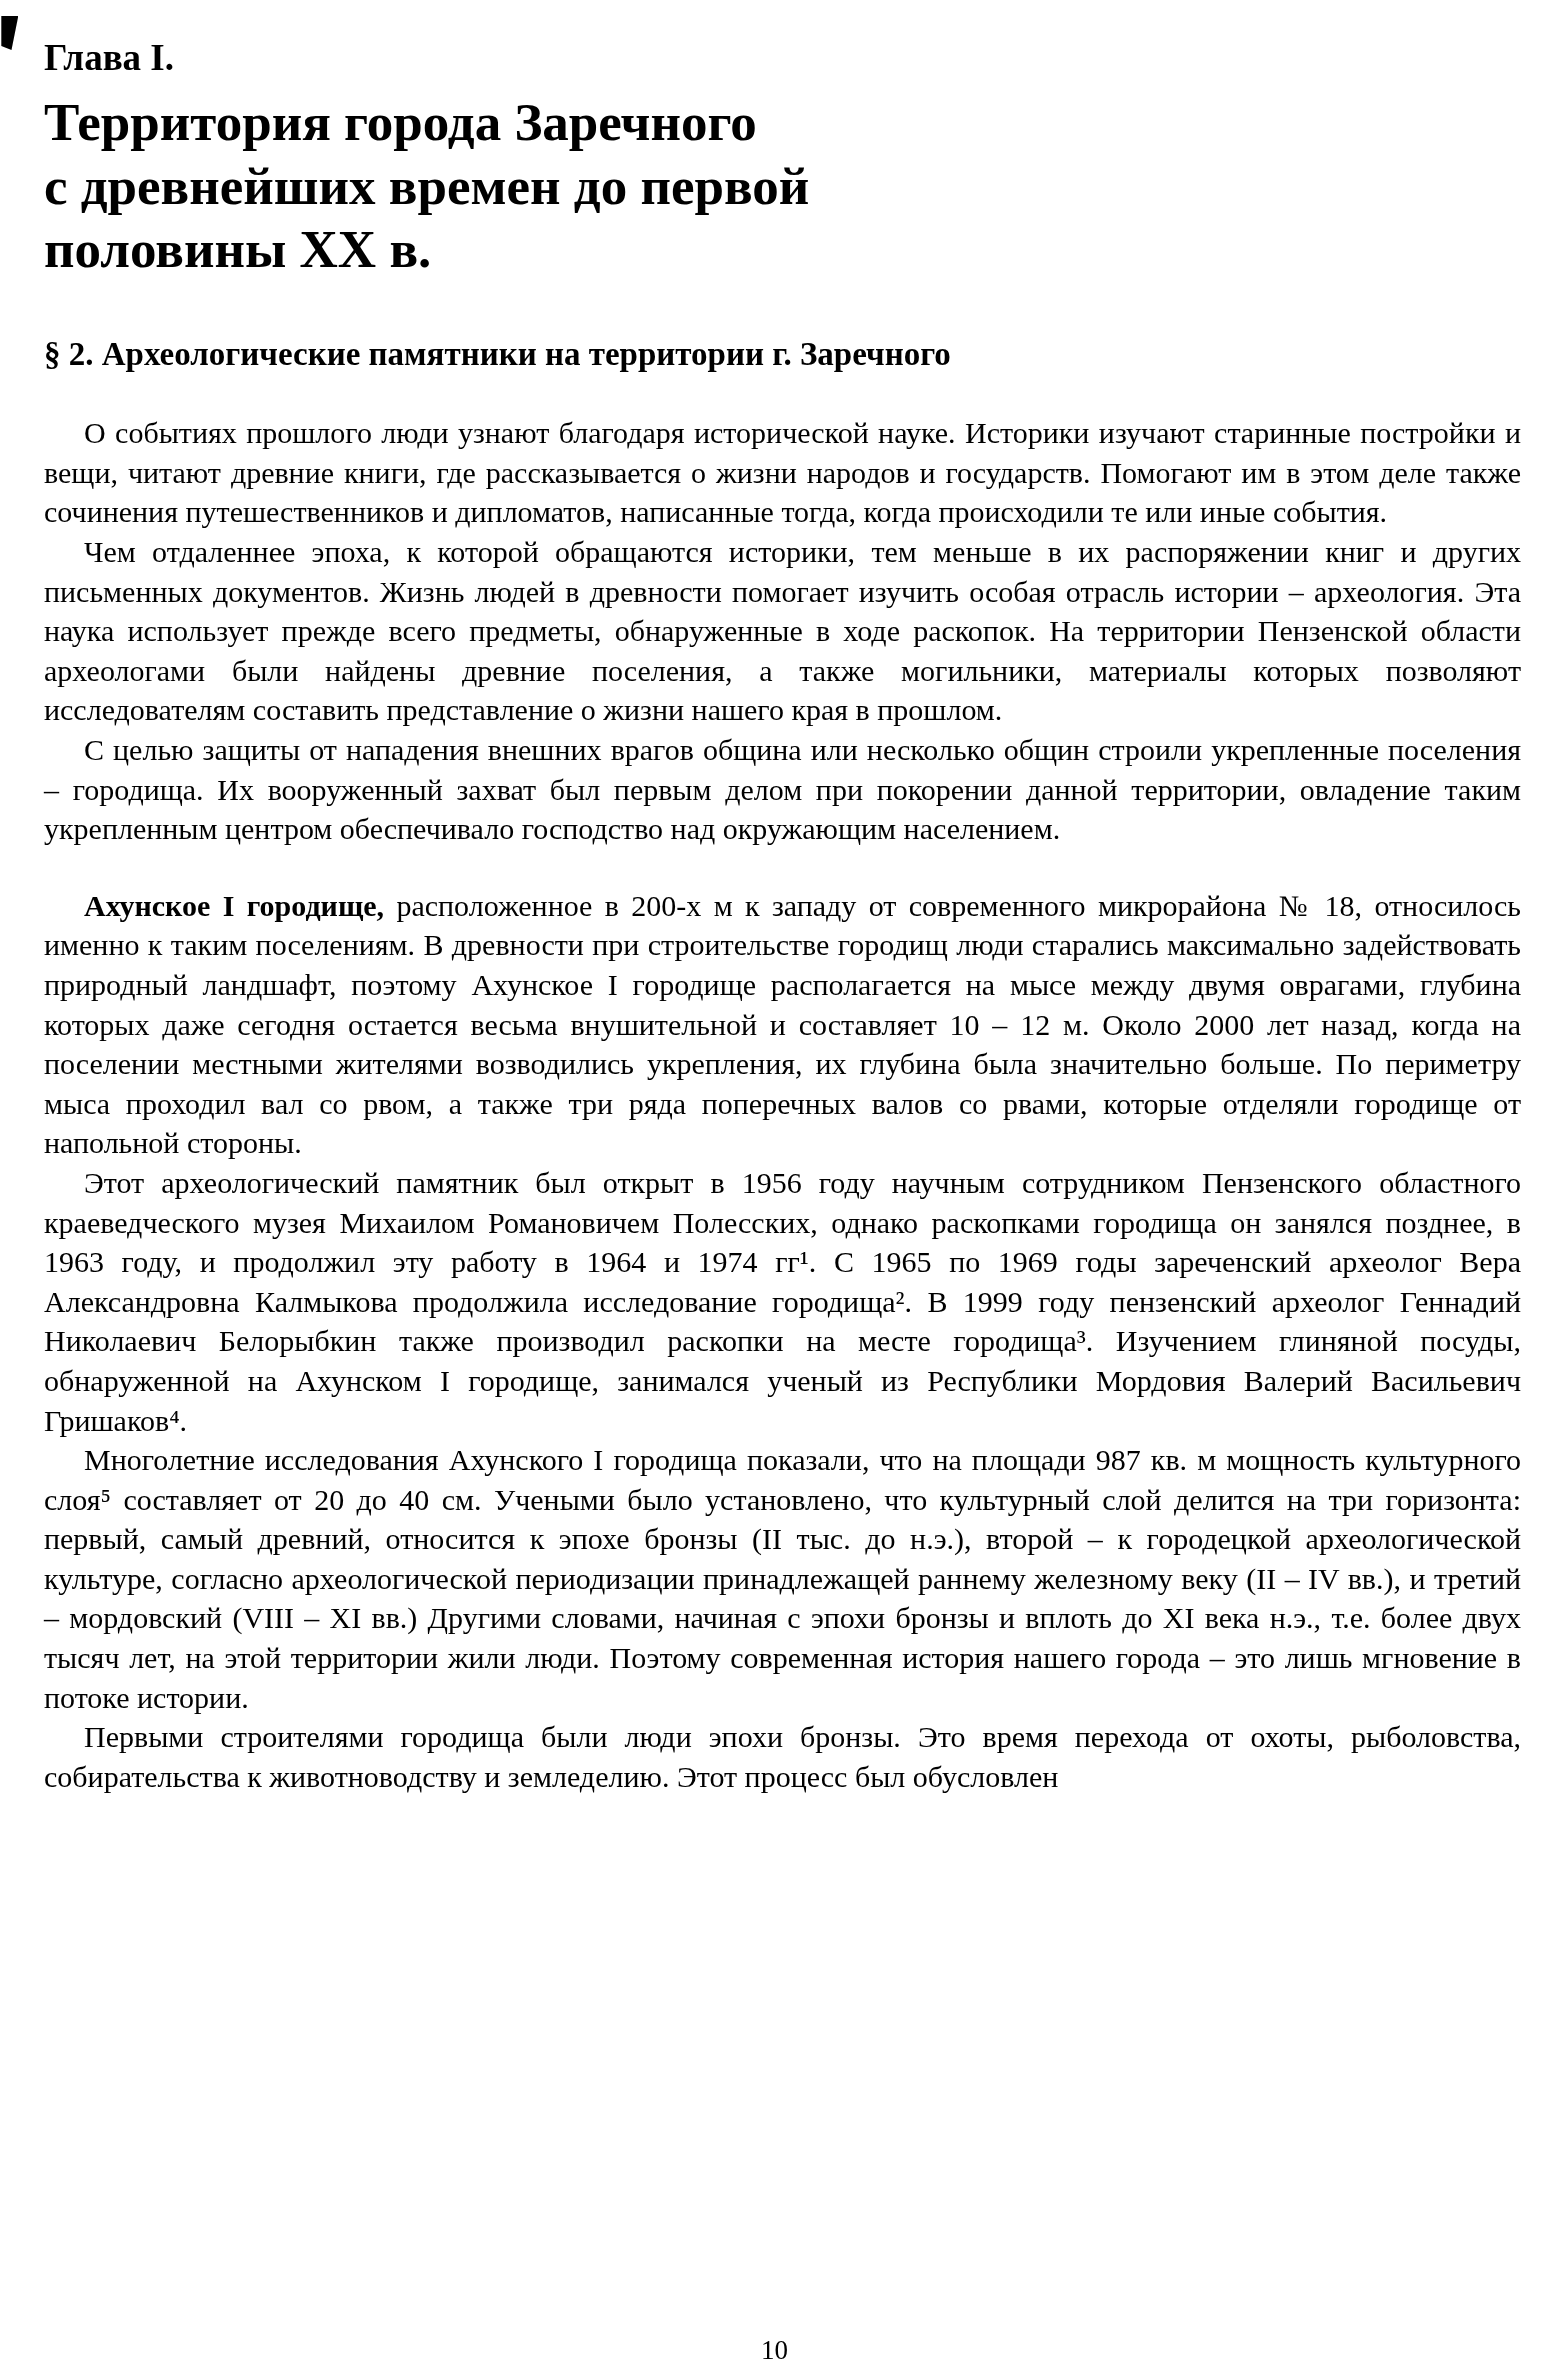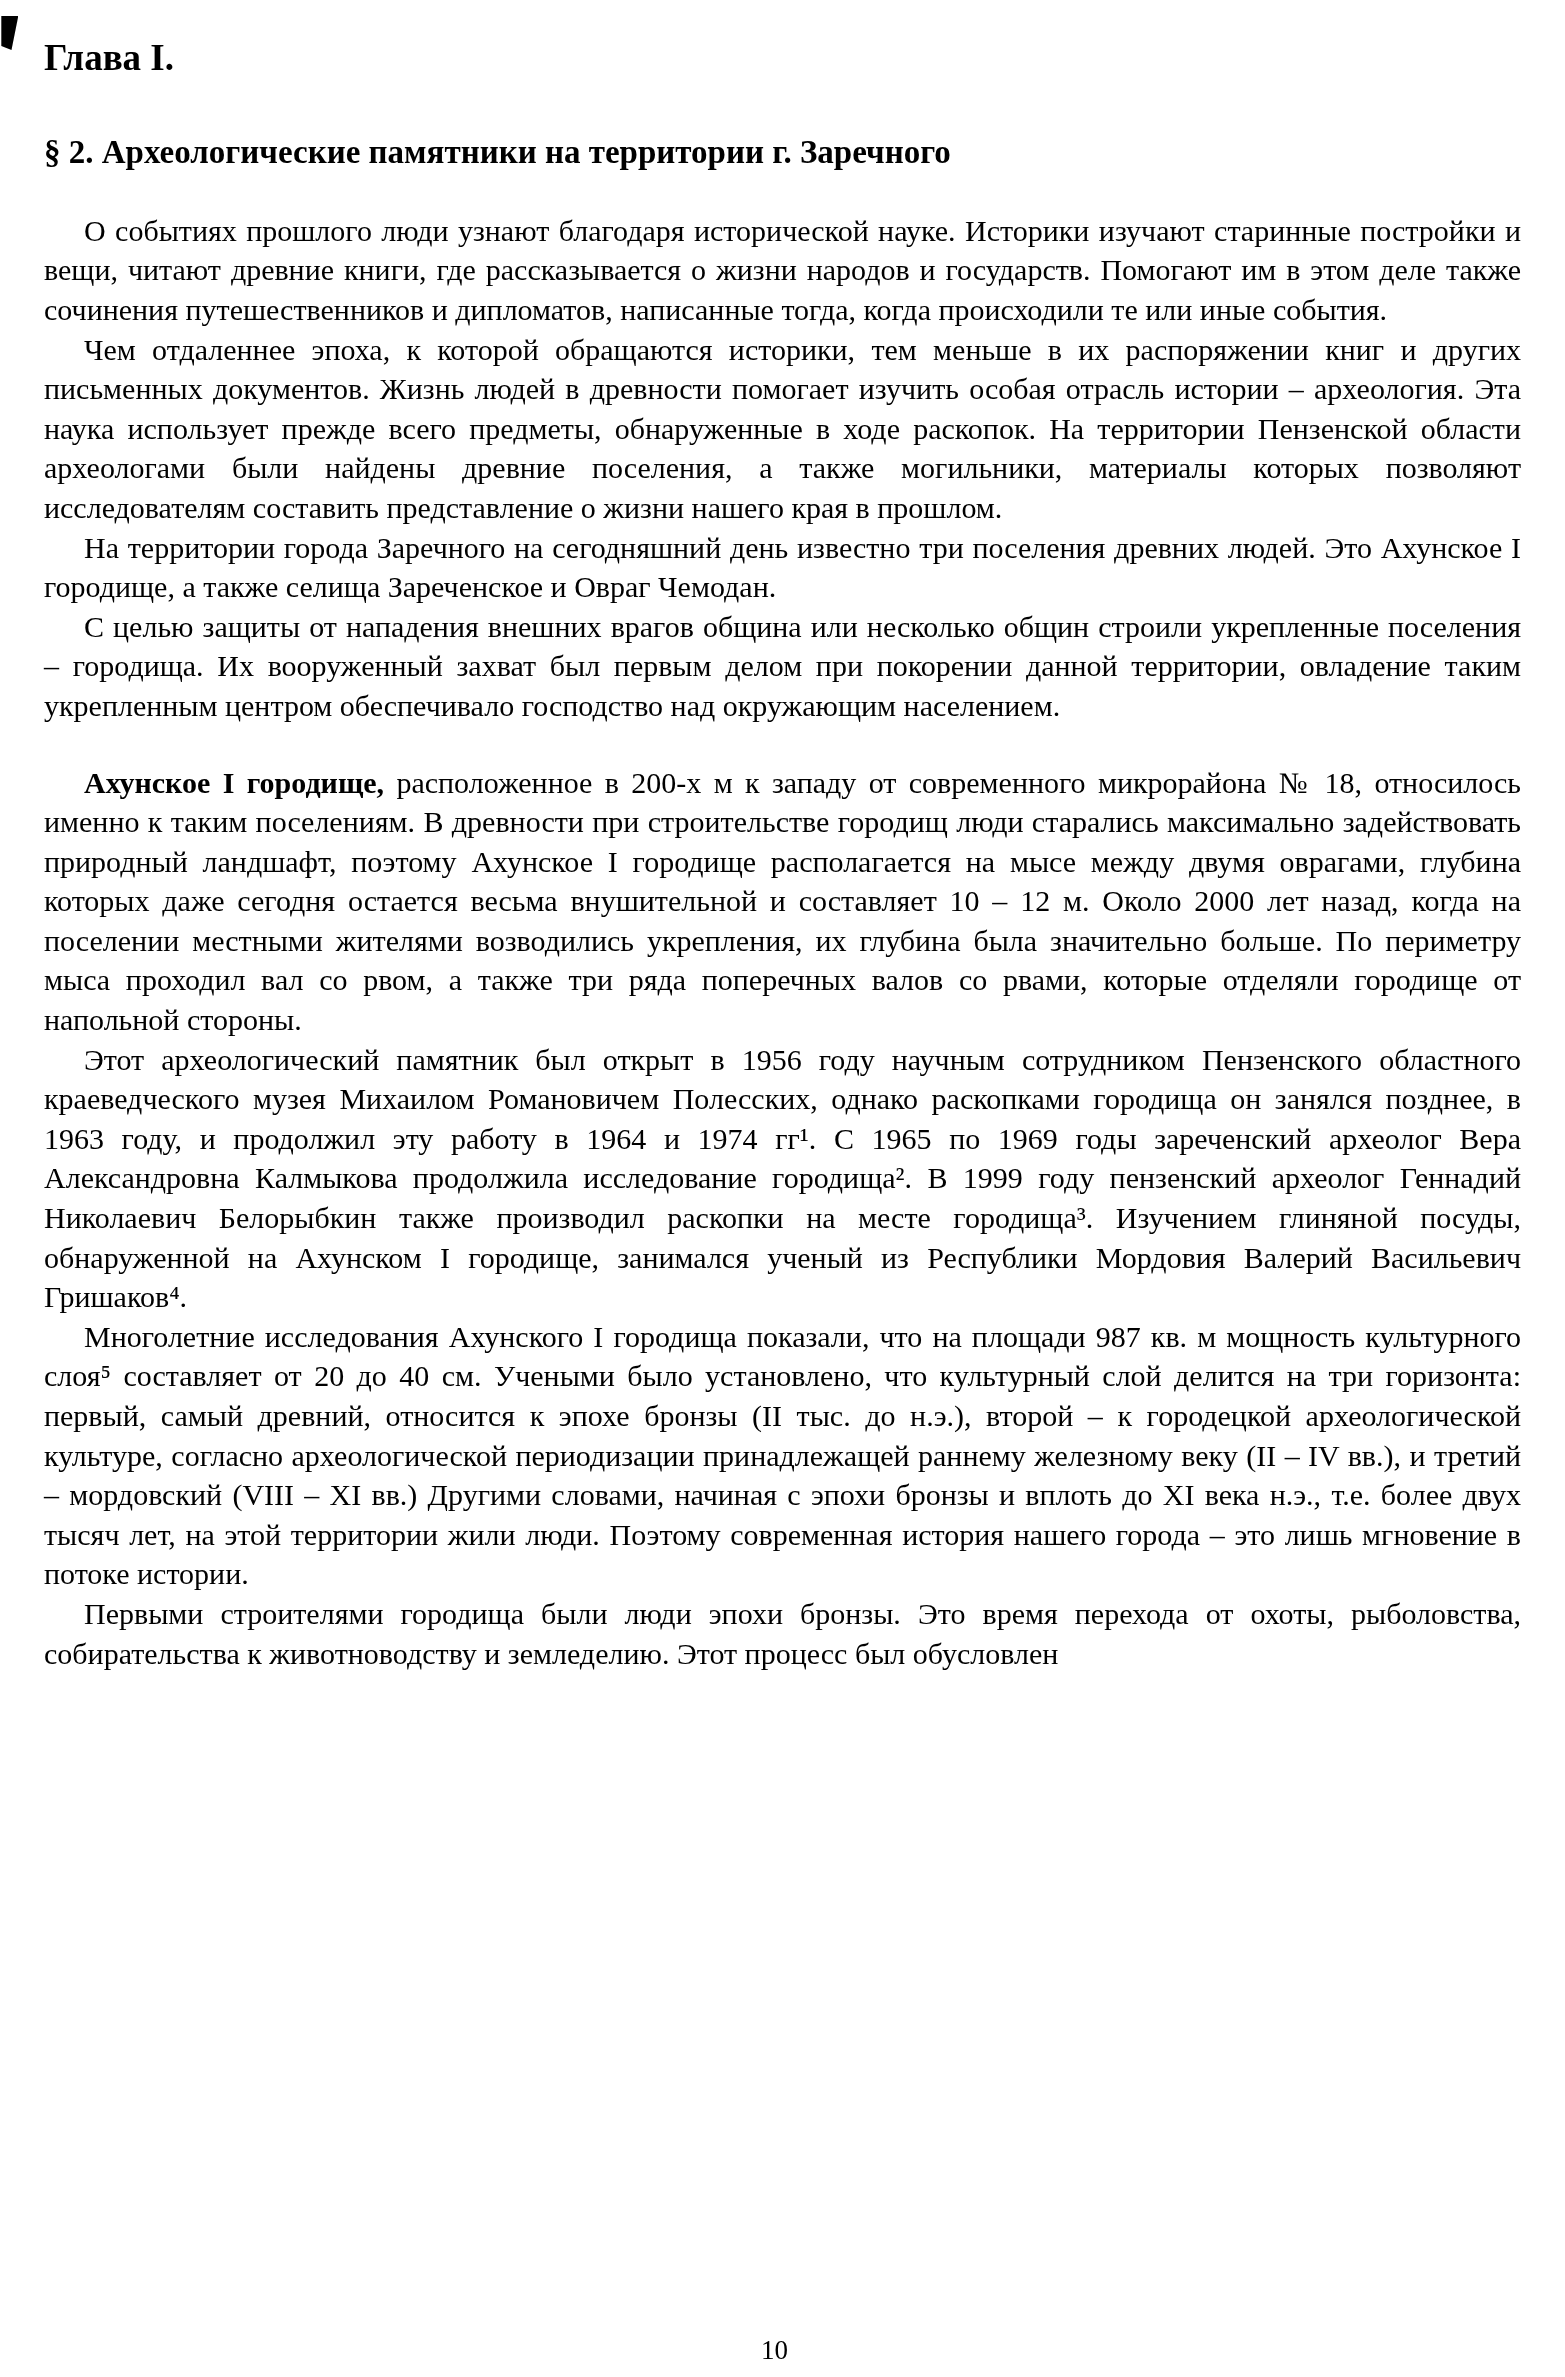--- a/index.html
+++ b/index.html
@@ -75,30 +75,32 @@
 </style>
 </head>
 <body>
 
 <div class="page">
 
   <div class="corner-mark"></div>
 
   <h2 class="chapter">Глава I.</h2>
 
+  <h1 class="title">Территория города Заречного
+с древнейших времен до первой
+половины XX в.</h1>
 
   <h3 class="section">§ 2. Археологические памятники на территории г. Заречного</h3>
 
   <div class="body-block">
 
     <p class="par"><span>О событиях прошлого люди узнают благодаря исторической науке. Историки изучают старинные постройки и вещи, читают древние книги, где рассказывается о жизни народов и государств. Помогают им в этом деле также сочинения путешественников и дипломатов, написанные тогда, когда происходили те или иные события.</span></p>
 
     <p class="par"><span>Чем отдаленнее эпоха, к которой обращаются историки, тем меньше в их распоряжении книг и других письменных документов. Жизнь людей в древности помогает изучить особая отрасль истории – археология. Эта наука использует прежде всего предметы, обнаруженные в ходе раскопок. На территории Пензенской области археологами были найдены древние поселения, а также могильники, материалы которых позволяют исследователям составить представление о жизни нашего края в прошлом.</span></p>
 
-    <p class="par"><span>На территории города Заречного на сегодняшний день известно три поселения древних людей. Это Ахунское I городище, а также селища Зареченское и Овраг Чемодан.</span></p>
 
     <p class="par"><span>С целью защиты от нападения внешних врагов община или несколько общин строили укрепленные поселения – городища. Их вооруженный захват был первым делом при покорении данной территории, овладение таким укрепленным центром обеспечивало господство над окружающим населением.</span></p>
 
     <p class="par spaced"><b class="lead">Ахунское I городище,</b><span> расположенное в 200-х м к западу от современного микрорайона № 18, относилось именно к таким поселениям. В древности при строительстве городищ люди старались максимально задействовать природный ландшафт, поэтому Ахунское I городище располагается на мысе между двумя оврагами, глубина которых даже сегодня остается весьма внушительной и составляет 10 – 12 м. Около 2000 лет назад, когда на поселении местными жителями возводились укрепления, их глубина была значительно больше. По периметру мыса проходил вал со рвом, а также три ряда поперечных валов со рвами, которые отделяли городище от напольной стороны.</span></p>
 
     <p class="par"><span>Этот археологический памятник был открыт в 1956 году научным сотрудником Пензенского областного краеведческого музея Михаилом Романовичем Полесских, однако раскопками городища он занялся позднее, в 1963 году, и продолжил эту работу в 1964 и 1974 гг¹. С 1965 по 1969 годы зареченский археолог Вера Александровна Калмыкова продолжила исследование городища². В 1999 году пензенский археолог Геннадий Николаевич Белорыбкин также производил раскопки на месте городища³. Изучением глиняной посуды, обнаруженной на Ахунском I городище, занимался ученый из Республики Мордовия Валерий Васильевич Гришаков⁴.</span></p>
 
     <p class="par"><span>Многолетние исследования Ахунского I городища показали, что на площади 987 кв. м мощность культурного слоя⁵ составляет от 20 до 40 см. Учеными было установлено, что культурный слой делится на три горизонта: первый, самый древний, относится к эпохе бронзы (II тыс. до н.э.), второй – к городецкой археологической культуре, согласно археологической периодизации принадлежащей раннему железному веку (II – IV вв.), и третий – мордовский (VIII – XI вв.) Другими словами, начиная с эпохи бронзы и вплоть до XI века н.э., т.е. более двух тысяч лет, на этой территории жили люди. Поэтому современная история нашего города – это лишь мгновение в потоке истории.</span></p>
 
     <p class="par"><span>Первыми строителями городища были люди эпохи бронзы. Это время перехода от охоты, рыболовства, собирательства к животноводству и земледелию. Этот процесс был обусловлен</span></p>

